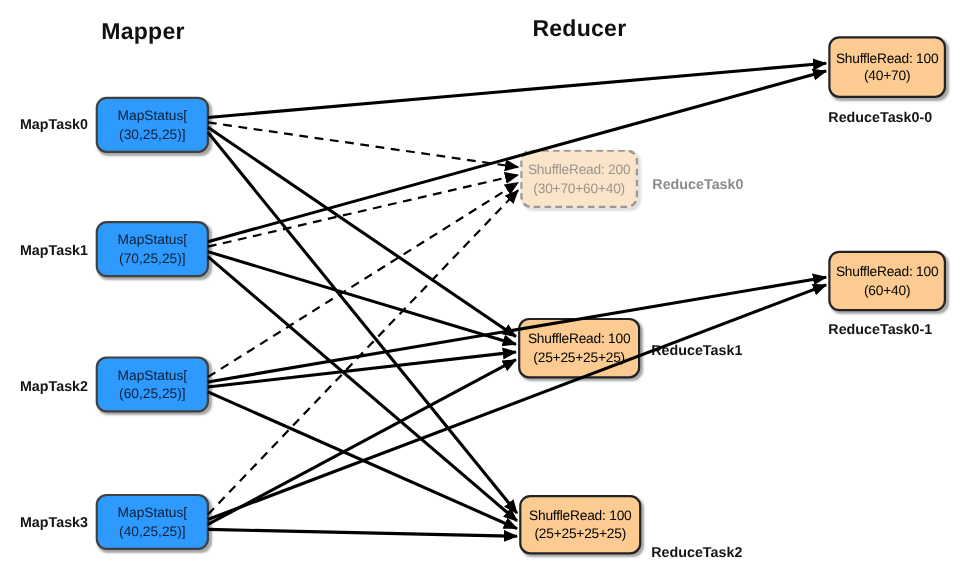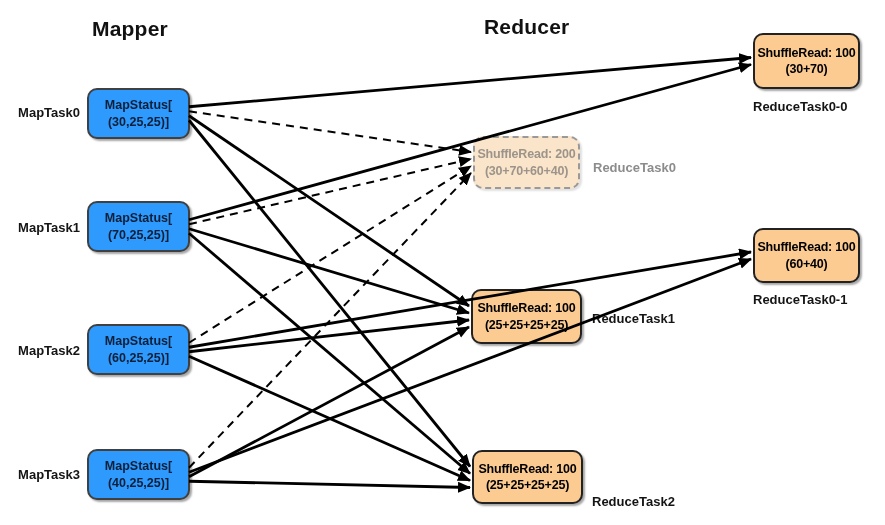--- a/index.html
+++ b/index.html
@@ -14,21 +14,21 @@
     font-family:"Liberation Sans", sans-serif;
   }
   .section-title{
     position:absolute; font-size:21px; font-weight:bold; color:#111;
     letter-spacing:0.2px; white-space:nowrap;
   }
   .node{
     position:absolute; display:flex; flex-direction:column;
     align-items:center; justify-content:center;
     border-radius:10px; text-align:left;
-    font-weight:bold; line-height:1.3; white-space:nowrap;
+    font-weight:normal; line-height:1.3; white-space:nowrap;
     box-sizing:border-box; z-index:1;
   }
   .map-node{
     background:var(--map-fill); border:2px solid #404040;
     color:var(--map-text); font-size:12.5px;
     box-shadow:2px 2px 2px rgba(0,0,0,0.35);
   }
   .reduce-node{
     background:var(--reduce-fill); border:2px solid #222;
     color:#000; font-size:12.5px; letter-spacing:-0.2px;
@@ -77,21 +77,21 @@
     <span>MapStatus[</span>
     <span>(60,25,25)]</span>
   </div>
   <div class="node map-node" id="node-map3" style="left:87px; top:449px; width:103px; height:51px;">
     <span>MapStatus[</span>
     <span>(40,25,25)]</span>
   </div>
 
   <div class="node reduce-node" id="node-reduce0-0" style="left:753px; top:33px; width:107px; height:56px;">
     <span>ShuffleRead: 100</span>
-    <span>(30+70)</span>
+    <span>(40+70)</span>
   </div>
   <div class="task-label center-align" style="left:753px; top:99px; width:107px;">ReduceTask0-0</div>
 
   <div class="node faded-node" id="node-reduce0" style="left:473px; top:136px; width:107px; height:53px;">
     <span>ShuffleRead: 200</span>
     <span>(30+70+60+40)</span>
   </div>
   <div class="task-label gray" style="left:593px; top:160px;">ReduceTask0</div>
 
   <div class="node reduce-node" id="node-reduce0-1" style="left:753px; top:228px; width:107px; height:55px;">

